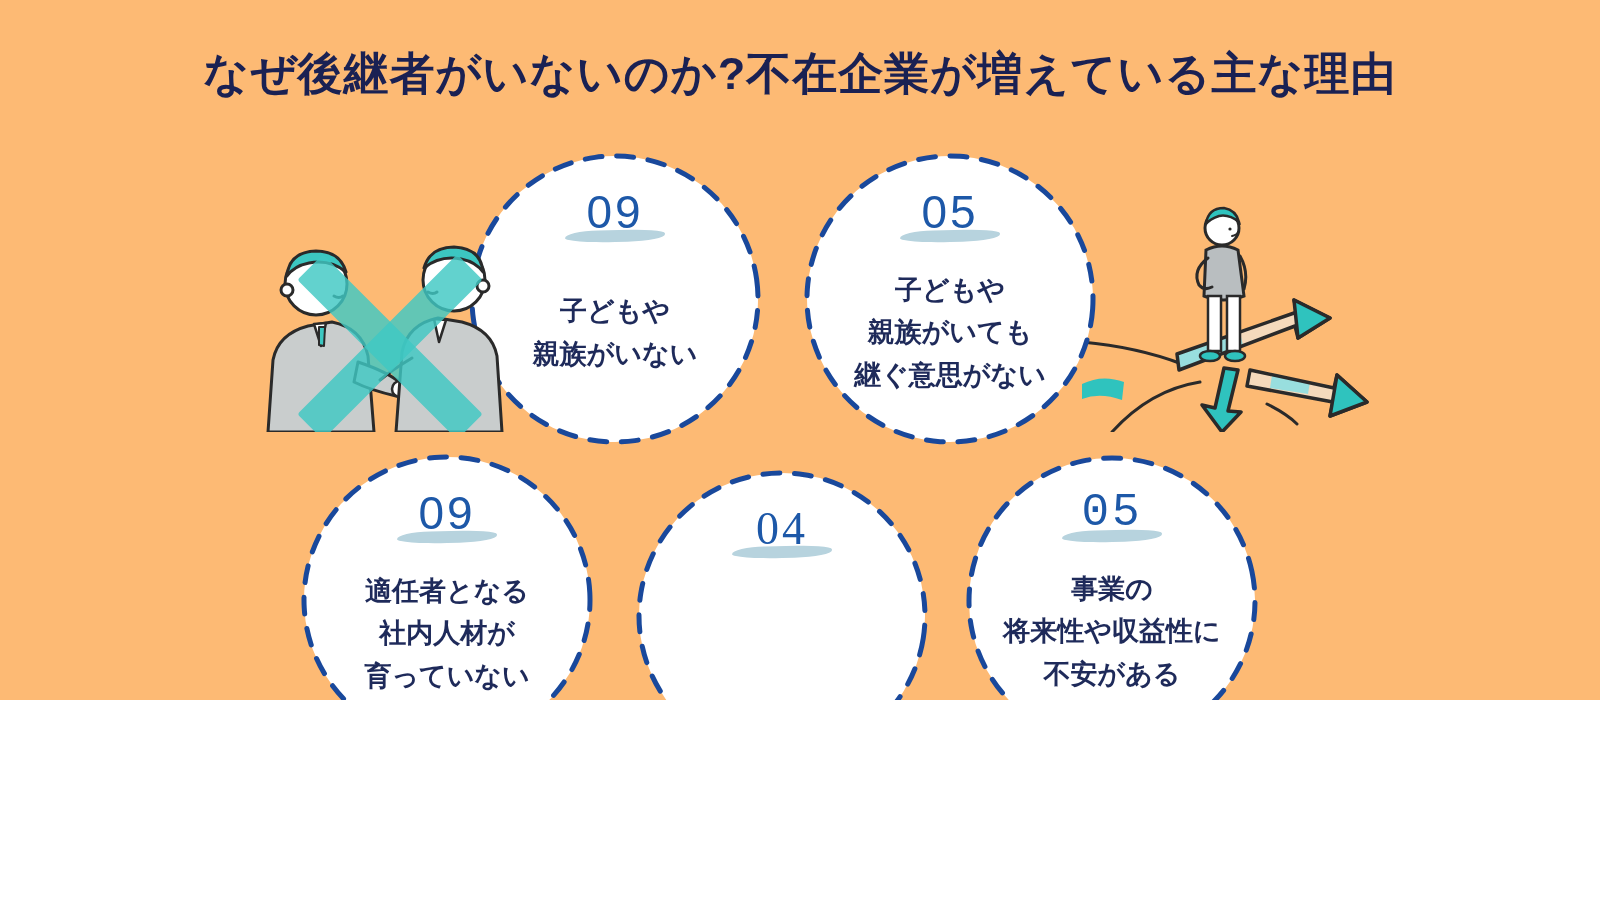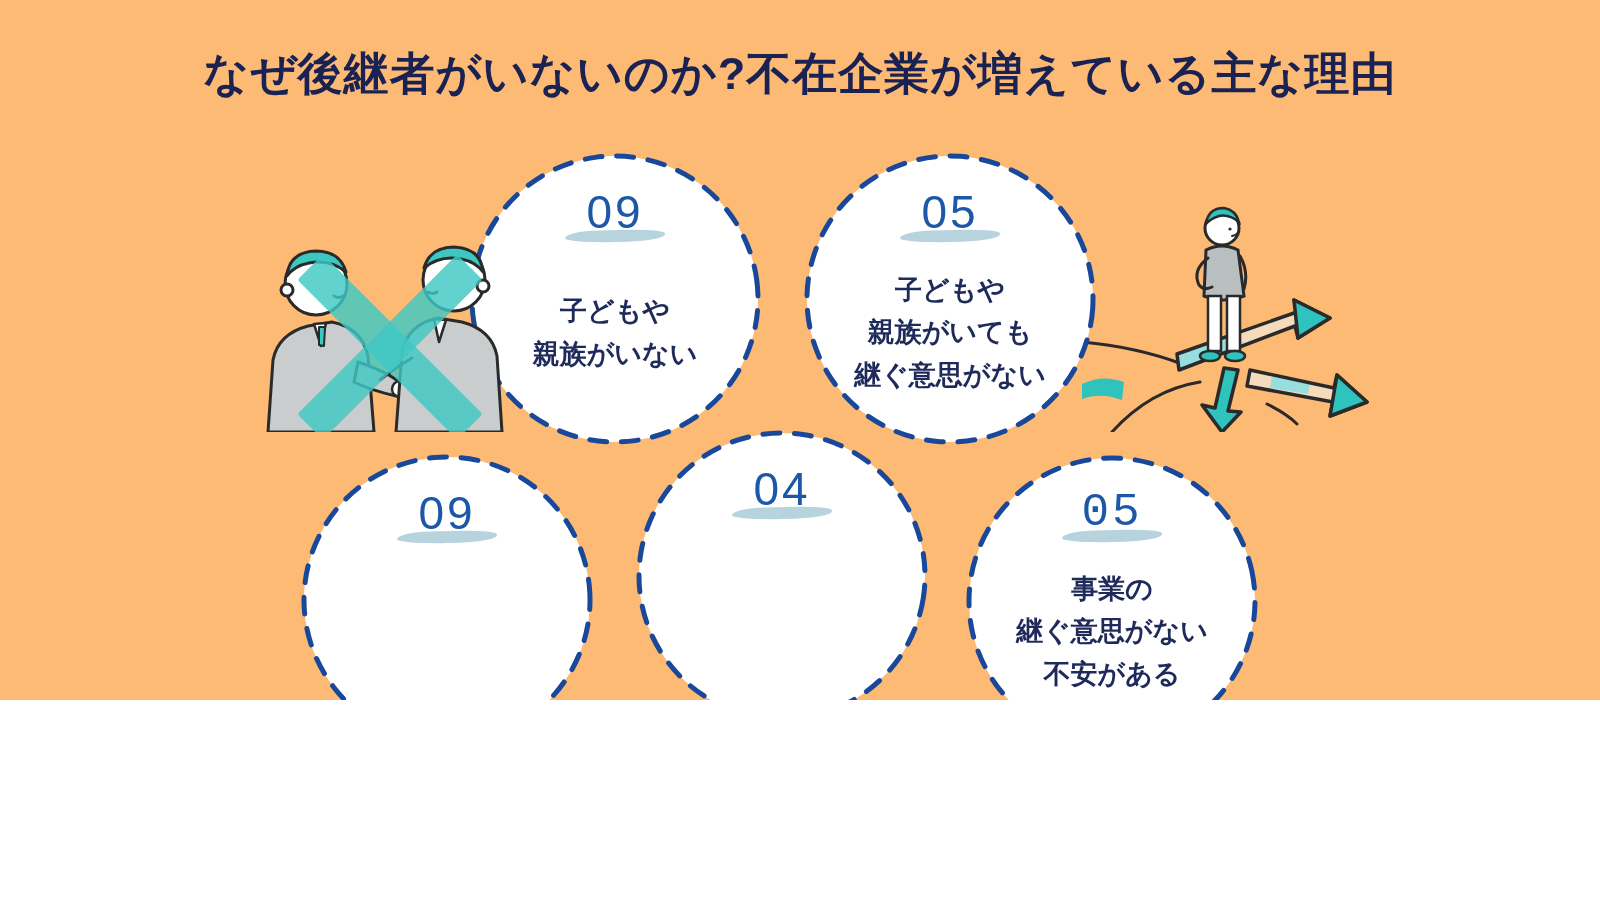--- a/index.html
+++ b/index.html
@@ -32,21 +32,21 @@
     position:relative;z-index:1;flex:1;display:flex;align-items:center;
     justify-content:center;padding-bottom:24px;
   }
   .reason-text span{
     display:block;font-size:27px;line-height:1.56;font-weight:700;
     color:#1e2a5a;text-align:center;white-space:pre-line;
   }
   .c1{left:467px;top:151px;}
   .c2{left:802px;top:151px;}
   .c3{left:299px;top:452px;}
-  .c4{left:634px;top:428px;}
+  .c4{left:634px;top:468px;font-family:Liberation Serif, serif;}
   .c5{left:964px;top:453px;font-family:Liberation Mono, monospace;}
   
   .illus{position:absolute;}
   .illus svg{display:block;width:100%;height:100%;}
   .i-biz{left:240px;top:232px;width:290px;height:200px;z-index:3;}
   .i-cross{left:1082px;top:192px;width:305px;height:240px;z-index:1;}
   .i-group{left:228px;top:705px;width:245px;height:190px;z-index:1;}
   .i-desk{left:698px;top:712px;width:220px;height:185px;z-index:3;}
   .i-woman{left:1182px;top:692px;width:275px;height:205px;z-index:3;}
 </style>
@@ -81,39 +81,44 @@
 継ぐ意思がない</span>
       </div>
   </div>
 
   <div class="circle c3">
     <svg class="ring" viewBox="0 0 296 296">
       <circle cx="148" cy="148" r="143" fill="#ffffff" stroke="#19489b" stroke-width="5" stroke-dasharray="17 14.6" stroke-linecap="round" transform="rotate(-3 148 148)"></circle>
     </svg>
     <div class="num">09</div>
     <div class="brush"></div>
+    <div class="reason-text">
+        <span>適任者となる
+社内人材が
+育っていない</span>
+      </div>
   </div>
 
   <div class="circle c4">
     <svg class="ring" viewBox="0 0 296 296">
       <circle cx="148" cy="148" r="143" fill="#ffffff" stroke="#19489b" stroke-width="5" stroke-dasharray="17 14.6" stroke-linecap="round" transform="rotate(9 148 148)"></circle>
     </svg>
     <div class="num">04</div>
     <div class="brush"></div>
   </div>
 
   <div class="circle c5">
     <svg class="ring" viewBox="0 0 296 296">
       <circle cx="148" cy="148" r="143" fill="#ffffff" stroke="#19489b" stroke-width="5" stroke-dasharray="17 14.6" stroke-linecap="round" transform="rotate(-12 148 148)"></circle>
     </svg>
     <div class="num">05</div>
     <div class="brush"></div>
     <div class="reason-text">
         <span>事業の
-継ぐ意思がない
+将来性や収益性に
 不安がある</span>
       </div>
   </div>
 
   <div class="illus i-biz">
     <svg viewBox="0 0 290 200">
       <g stroke="#2a2a2a" stroke-width="3" stroke-linejoin="round" stroke-linecap="round">
 
         <circle cx="76" cy="52" r="31" fill="#ffffff"></circle>
         <path d="M 47 44 Q 49 20 76 19 Q 100 19 106 40 Q 90 27 69 31 Q 54 34 47 44 Z" fill="#3cc7c1"></path>

